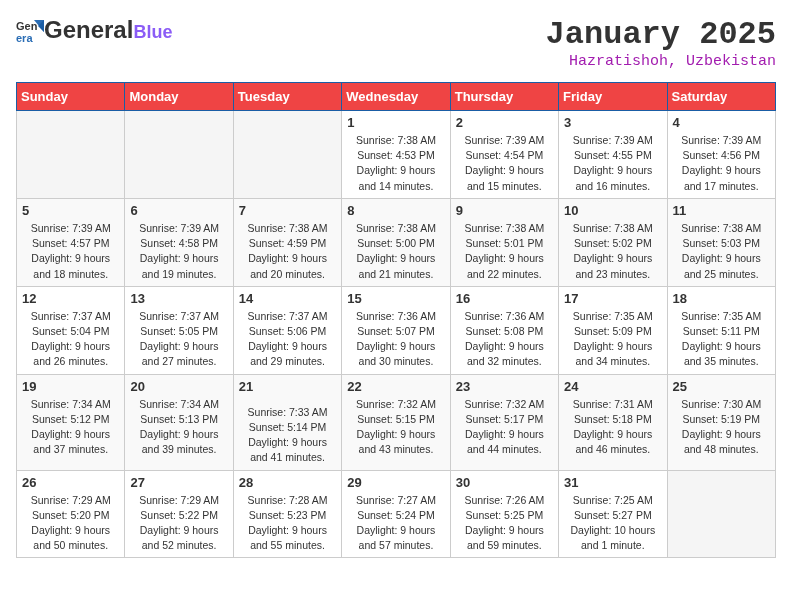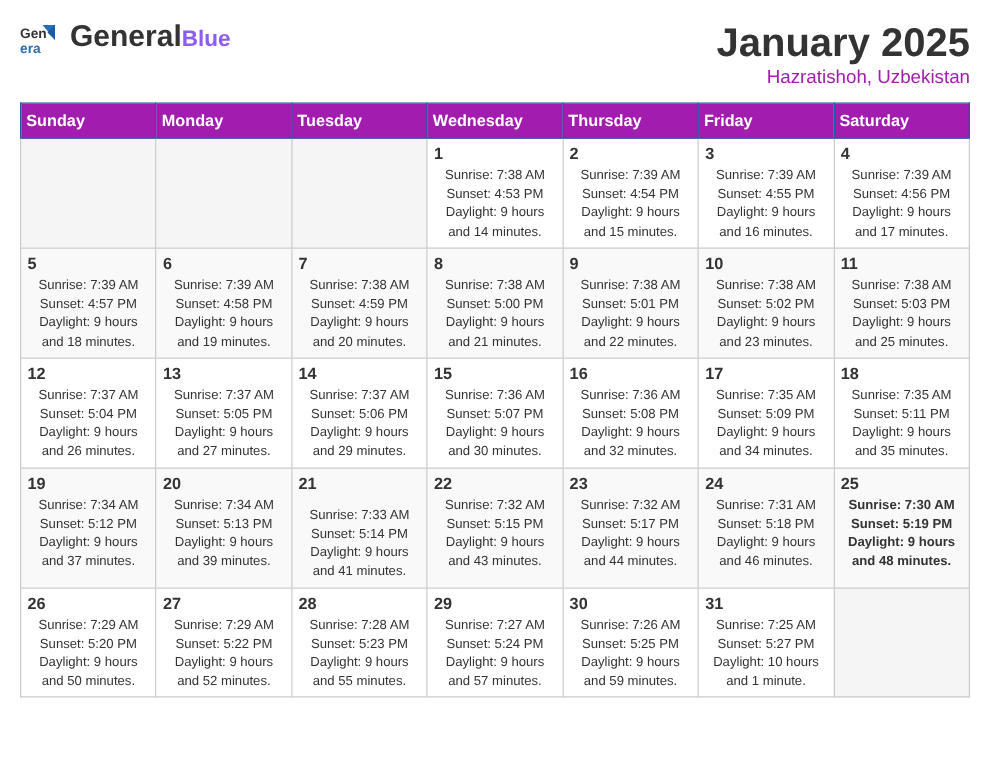--- a/index.html
+++ b/index.html
@@ -12,55 +12,56 @@
     }
     .header {
       display: flex;
       justify-content: space-between;
       align-items: flex-start;
       margin-bottom: 12px;
     }
     .logo {
       display: flex;
       align-items: flex-start;
-      gap: 12px;
+      gap: 0;
     }
     .logo-text-general {
       font-size: 24px;
       font-weight: bold;
       color: #333;
     }
     .logo-text-blue {
       font-size: 18px;
       font-weight: bold;
       color: #8b5cf6;
     }
     .logo-icon {
       width: 28px;
       height: 28px;
     }
     .title-area {
       text-align: right;
+      font-family: Liberation Mono, monospace;
     }
     .month-title {
       font-size: 32px;
       font-weight: bold;
       color: #333;
     }
     .location {
       font-size: 15px;
       color: #a21caf;
     }
     .calendar {
       width: 100%;
       border-collapse: collapse;
       border: 1px solid #ccc;
     }
     .calendar th {
-      background: #a21caf;
+      background: #ef4444;
       color: #fff;
       font-size: 13px;
       font-weight: bold;
       padding: 6px 4px;
       text-align: left;
       border: 1px solid #1a5da5;
     }
     .calendar td {
       vertical-align: top;
       border: 1px solid #ccc;
@@ -270,21 +271,21 @@
 Daylight: 9 hours and 44 minutes.</div>
         </td>
         <td>
           <div class="day-number">24</div>
           <div class="day-detail" style="white-space: pre-line;">Sunrise: 7:31 AM
 Sunset: 5:18 PM
 Daylight: 9 hours and 46 minutes.</div>
         </td>
         <td>
           <div class="day-number">25</div>
-          <div class="day-detail" style="white-space: pre-line; font-weight: bold;">Sunrise: 7:30 AM
+          <div class="day-detail" style="white-space: pre-line;">Sunrise: 7:30 AM
 Sunset: 5:19 PM
 Daylight: 9 hours and 48 minutes.</div>
         </td>
       </tr>
       <tr>
         <td>
           <div class="day-number">26</div>
           <div class="day-detail" style="white-space: pre-line;">Sunrise: 7:29 AM
 Sunset: 5:20 PM
 Daylight: 9 hours and 50 minutes.</div>

